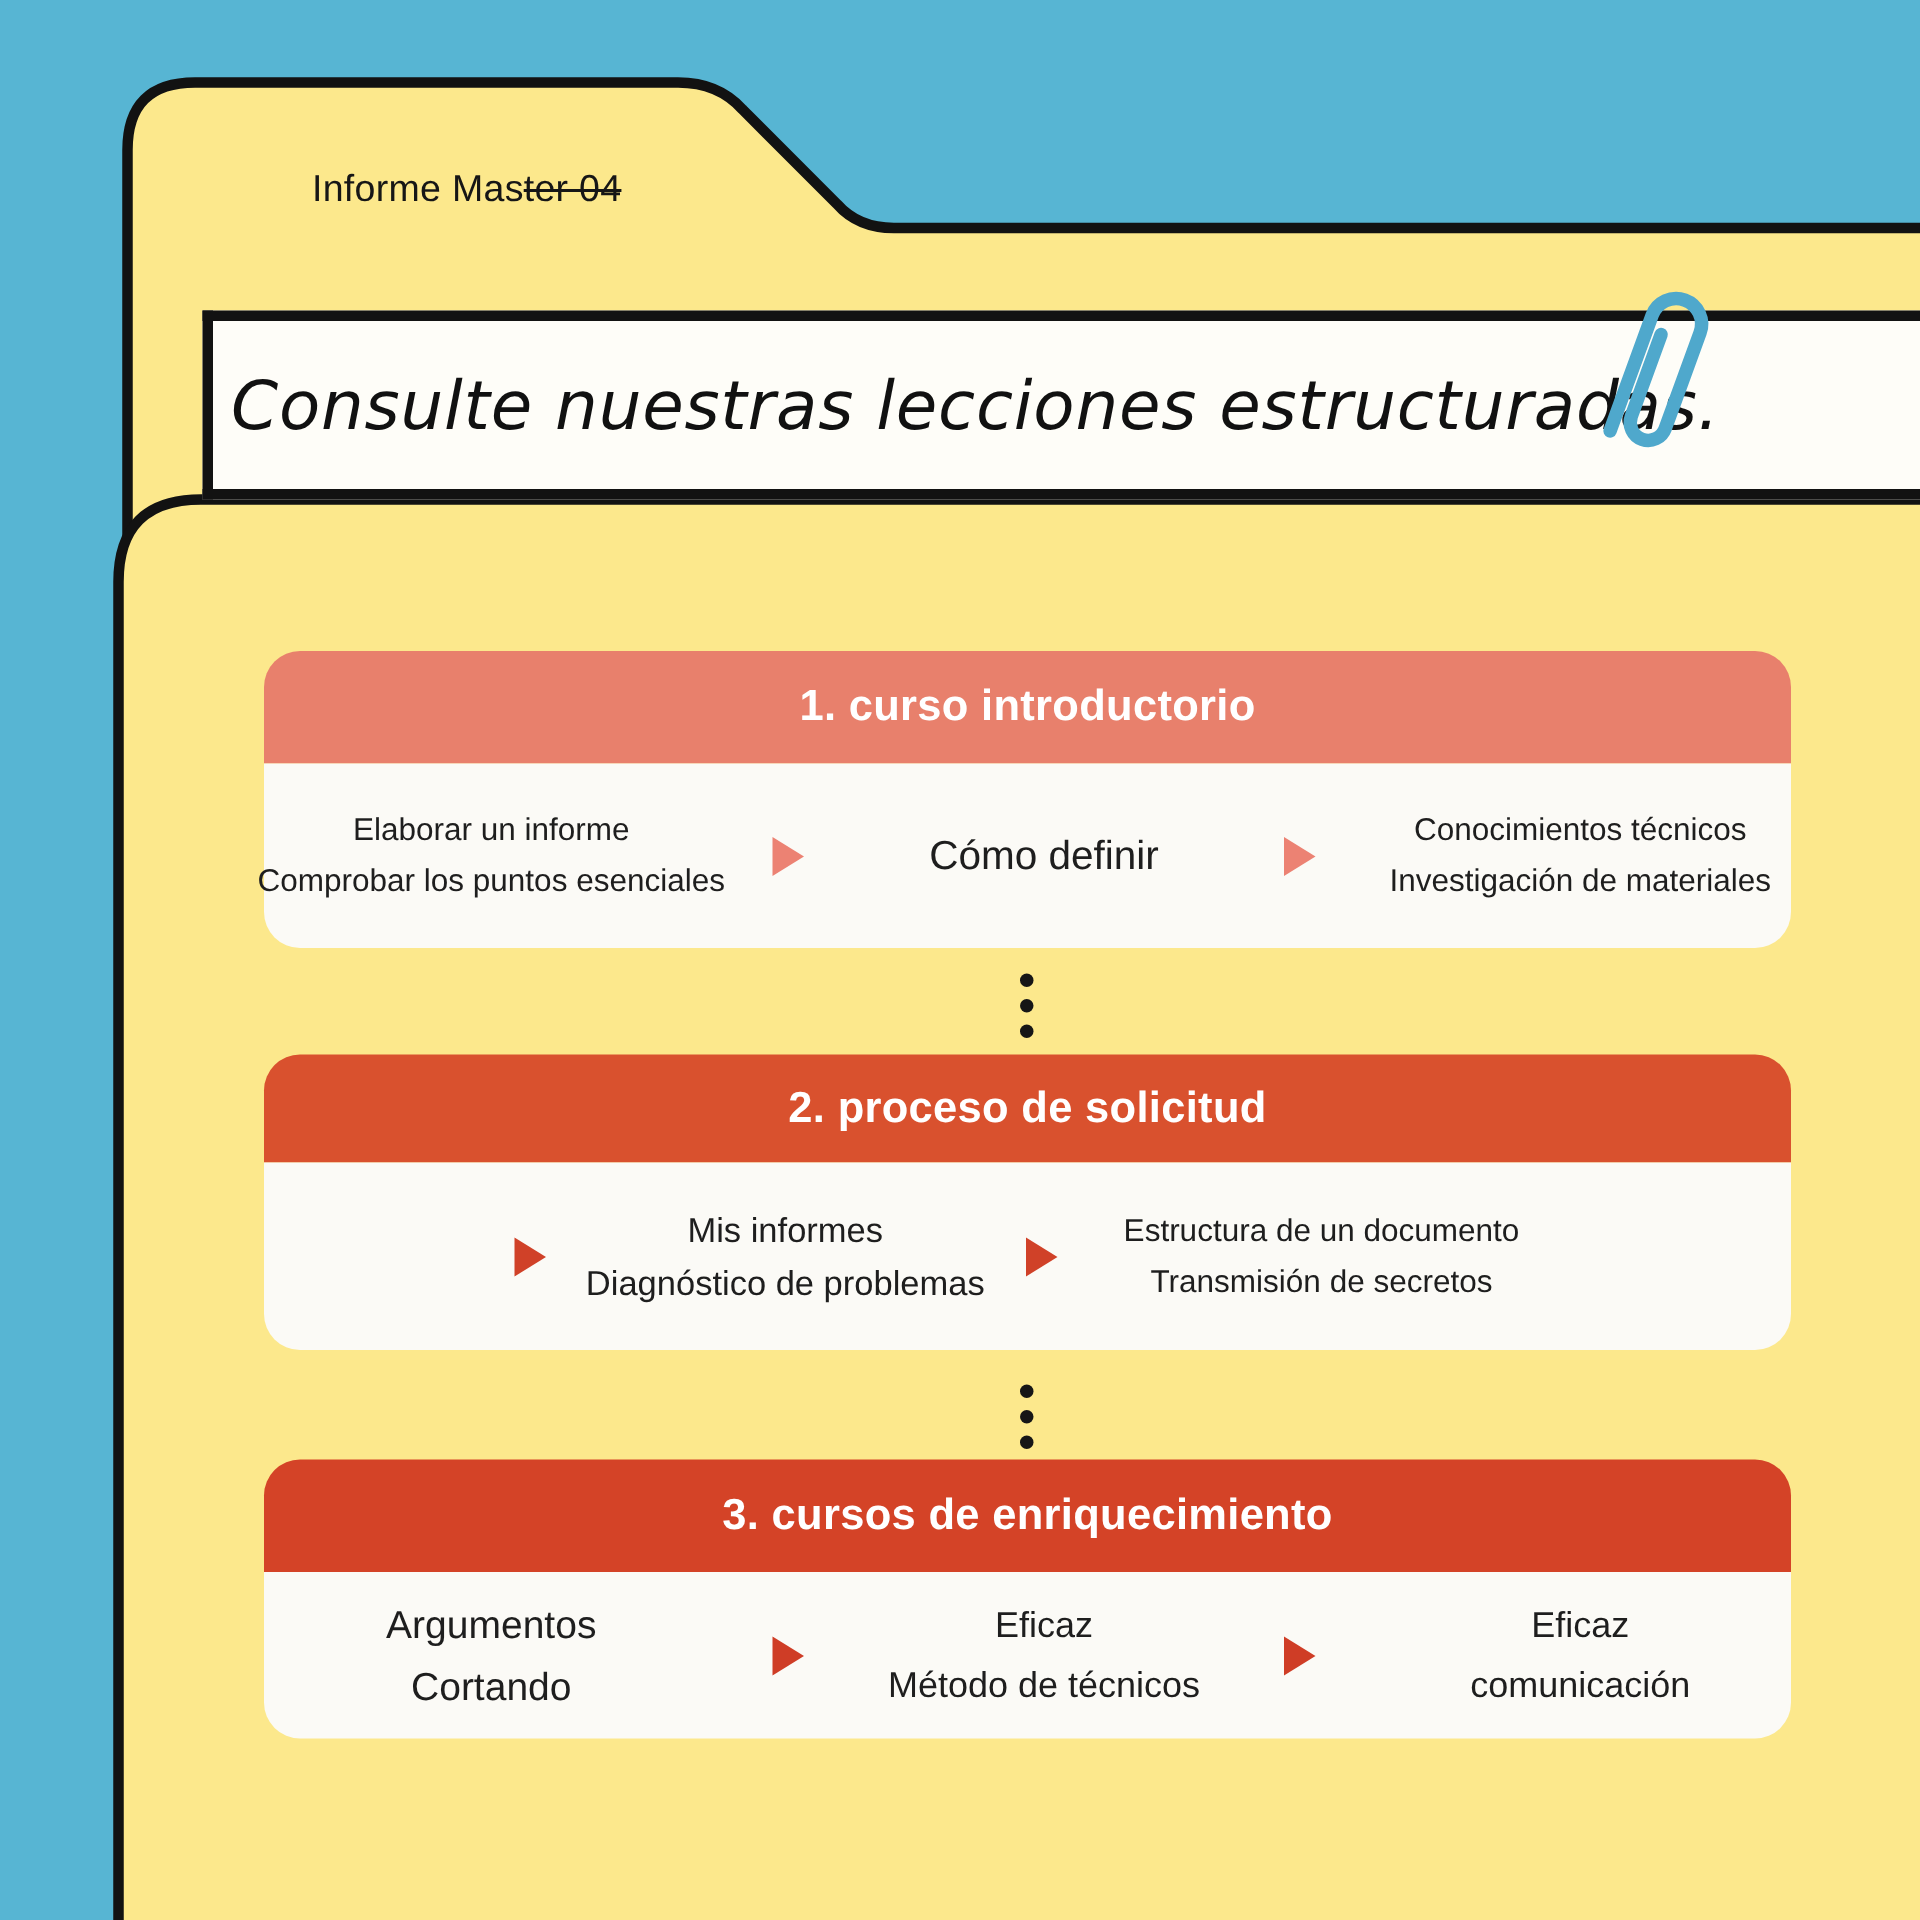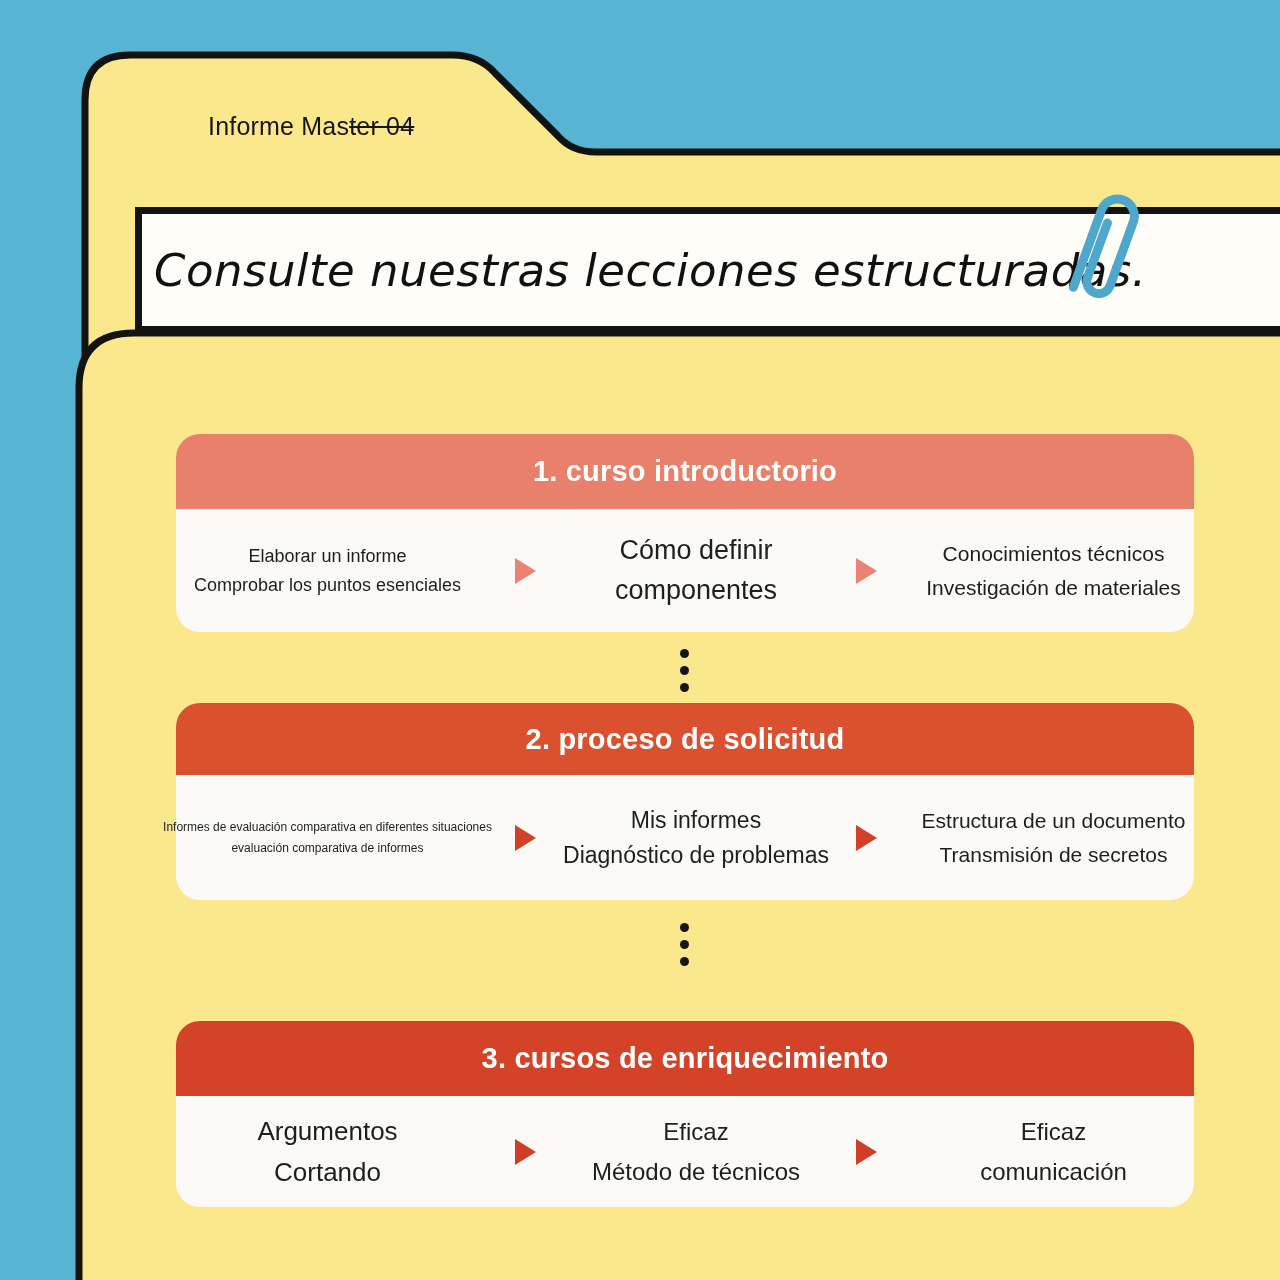--- a/index.html
+++ b/index.html
@@ -31,41 +31,41 @@
     padding-left:12px;white-space:nowrap;
     font-family:"DejaVu Sans", sans-serif;font-style:italic;
     font-size:45px;letter-spacing:.5px;color:#111;
   }
   .clip-svg{position:absolute;left:1035px;top:178px;z-index:3;}
 
   
   .card{position:absolute;left:176px;width:1018px;z-index:2;}
   .card1{top:434px;}
   .card2{top:703px;}
-  .card3{top:973px;margin-top:48px;}
+  .card3{top:973px;}
   .card-header{
     display:flex;align-items:center;justify-content:center;
     border-radius:24px 24px 0 0;color:#fff;
   }
   .card1 .card-header{height:75px;background:#E8806C;}
   .card2 .card-header{height:72px;background:#D9512E;}
   .card3 .card-header{height:75px;background:#D44327;}
   .card-header h2{margin:0;font-size:29px;font-weight:700;letter-spacing:.2px;}
   .card-body{
     background:#FBFAF6;border-radius:0 0 24px 24px;
     display:flex;align-items:center;justify-content:center;
   }
   .card1 .card-body{height:123px;}
   .card2 .card-body{height:125px;}
   .card3 .card-body{height:111px;}
   .col{text-align:center;line-height:1.6;}
   .c1{flex:0 0 345px;}
   .c2{flex:0 0 290px;}
   .c3{flex:0 0 323px;}
-  .s1c1{font-size:18px;}
+  .s1c1{font-size:21px;}
   .s1c2{font-size:27px;line-height:1.45;}
   .s1c3{font-size:21px;}
   .s2c1{font-size:12px;line-height:1.7;}
   .s2c2{font-size:23px;line-height:1.5;}
   .s2c3{font-size:21px;text-align:center;}
   .s3c1{font-size:26px;line-height:1.55;}
   .s3c2{font-size:24px;line-height:1.65;}
   .s3c3{font-size:24px;line-height:1.65;}
 
   .arrow{
@@ -109,45 +109,40 @@
     <h2>1. curso introductorio</h2>
   </header>
   <div class="card-body">
     <div class="col c1 s1c1">
       <div>Elaborar un informe</div>
       <div>Comprobar los puntos esenciales</div>
     </div>
     <span class="arrow" style="border-left-color: rgb(236, 130, 115);"></span>
     <div class="col c2 s1c2">
       <div>Cómo definir</div>
-      <div>componentes</div>
     </div>
     <span class="arrow" style="border-left-color: rgb(236, 130, 115);"></span>
     <div class="col c3 s1c3">
       <div>Conocimientos técnicos</div>
       <div>Investigación de materiales</div>
     </div>
   </div>
 </section>
 
 <div class="dots dots1">
     <i></i>
     <i></i>
     <i></i>
   </div>
 
 <section class="card card2">
   <header class="card-header" style="background: rgb(217, 81, 46);">
     <h2>2. proceso de solicitud</h2>
   </header>
   <div class="card-body">
-    <div class="col c1 s2c1">
-      <div>Informes de evaluación comparativa en diferentes situaciones</div>
-      <div>evaluación comparativa de informes</div>
-    </div>
     <span class="arrow" style="border-left-color: rgb(208, 65, 40);"></span>
     <div class="col c2 s2c2">
       <div>Mis informes</div>
       <div>Diagnóstico de problemas</div>
     </div>
     <span class="arrow" style="border-left-color: rgb(208, 65, 40);"></span>
     <div class="col c3 s2c3">
       <div>Estructura de un documento</div>
       <div>Transmisión de secretos</div>
     </div>

